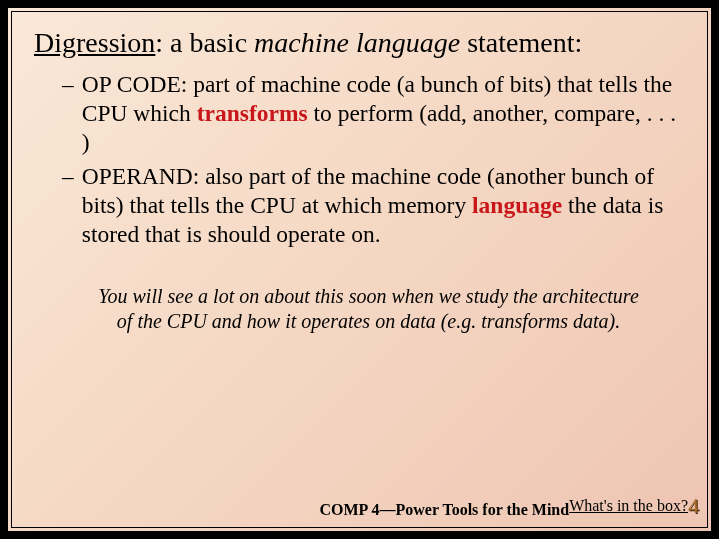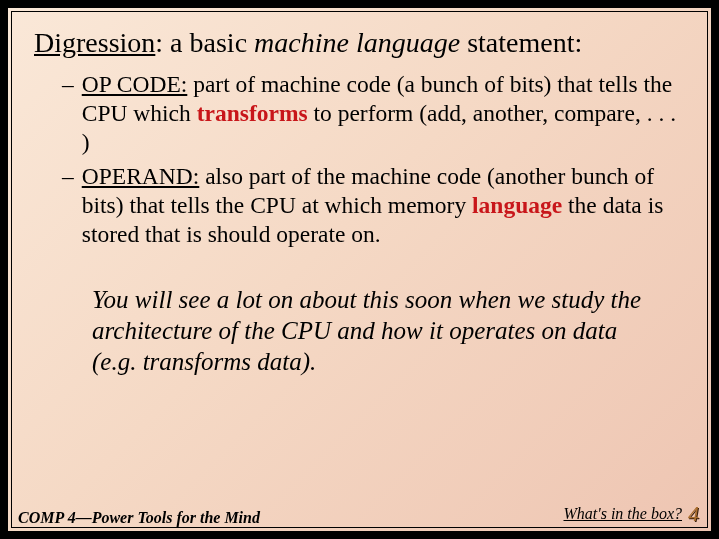--- a/index.html
+++ b/index.html
@@ -44,48 +44,47 @@
   color: #000;
   line-height: 1.25;
   margin-bottom: 4px;
   display: flex;
 }
 .bullet .dash {
   flex: 0 0 auto;
   margin-right: 8px;
 }
 .bullet .bcontent { flex: 1 1 auto; }
-.bullet .underline { text-decoration: underline; }
+.bullet .underline { }
 .bold { font-weight: bold; }
 .red { color: #c8161a; }
 .note {
-  font-size: 25px;
+  font-size: 20px;
   font-style: italic;
   color: #000;
   margin: 34px 40px 0 58px;
   line-height: 1.25;
+  text-align: center;
 }
 .footer {
   position: absolute;
-  left: 0; right: 0; bottom: 0;
+  left: 0; right: 0; bottom: 8px;
   padding: 0 8px 0 6px;
   display: flex;
-  justify-content: space-between;
+  justify-content: flex-end;
   align-items: flex-end;
-  font-style: italic;
 }
 .footer-left {
   font-size: 16px;
   font-weight: bold;
   color: #000;
 }
 .footer-right {
   display: flex;
   align-items: center;
-  gap: 6px;
 }
 .footer-link {
   font-size: 16px;
   text-decoration: underline;
   color: #000;
 }
 .page-num {
   font-size: 22px;
   color: #aa6e2f;
   text-shadow: 1px 1px 0 #3a1f0a;

